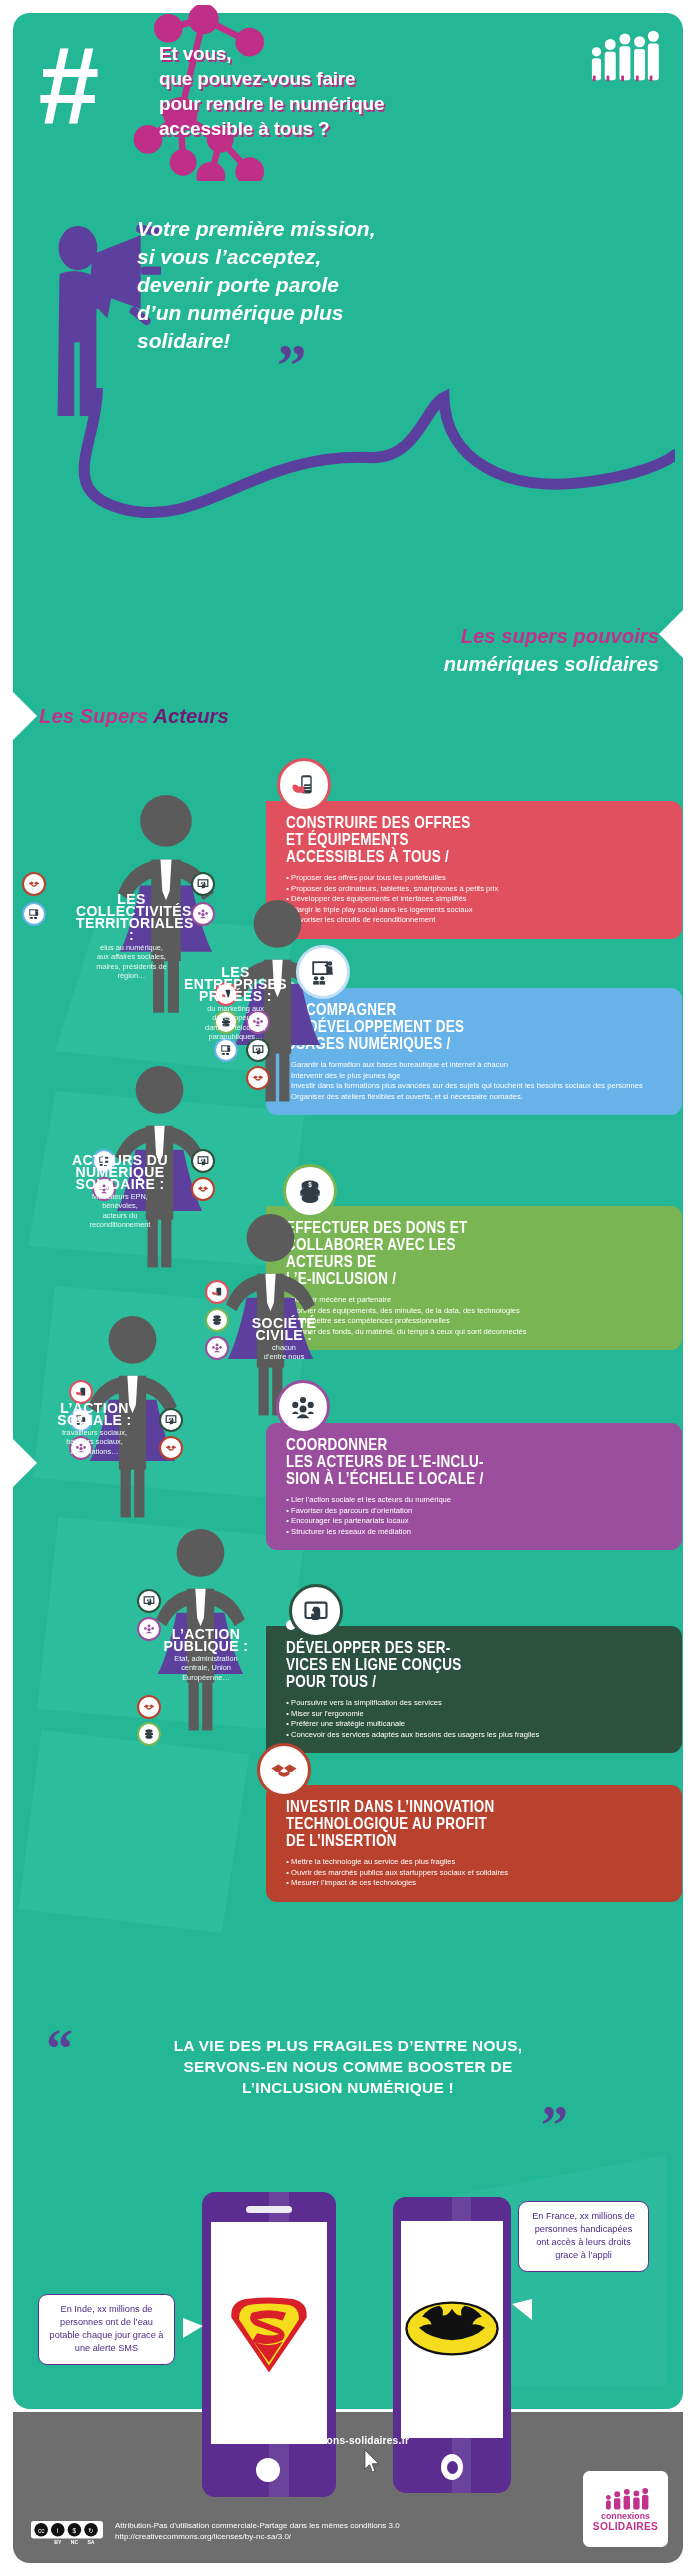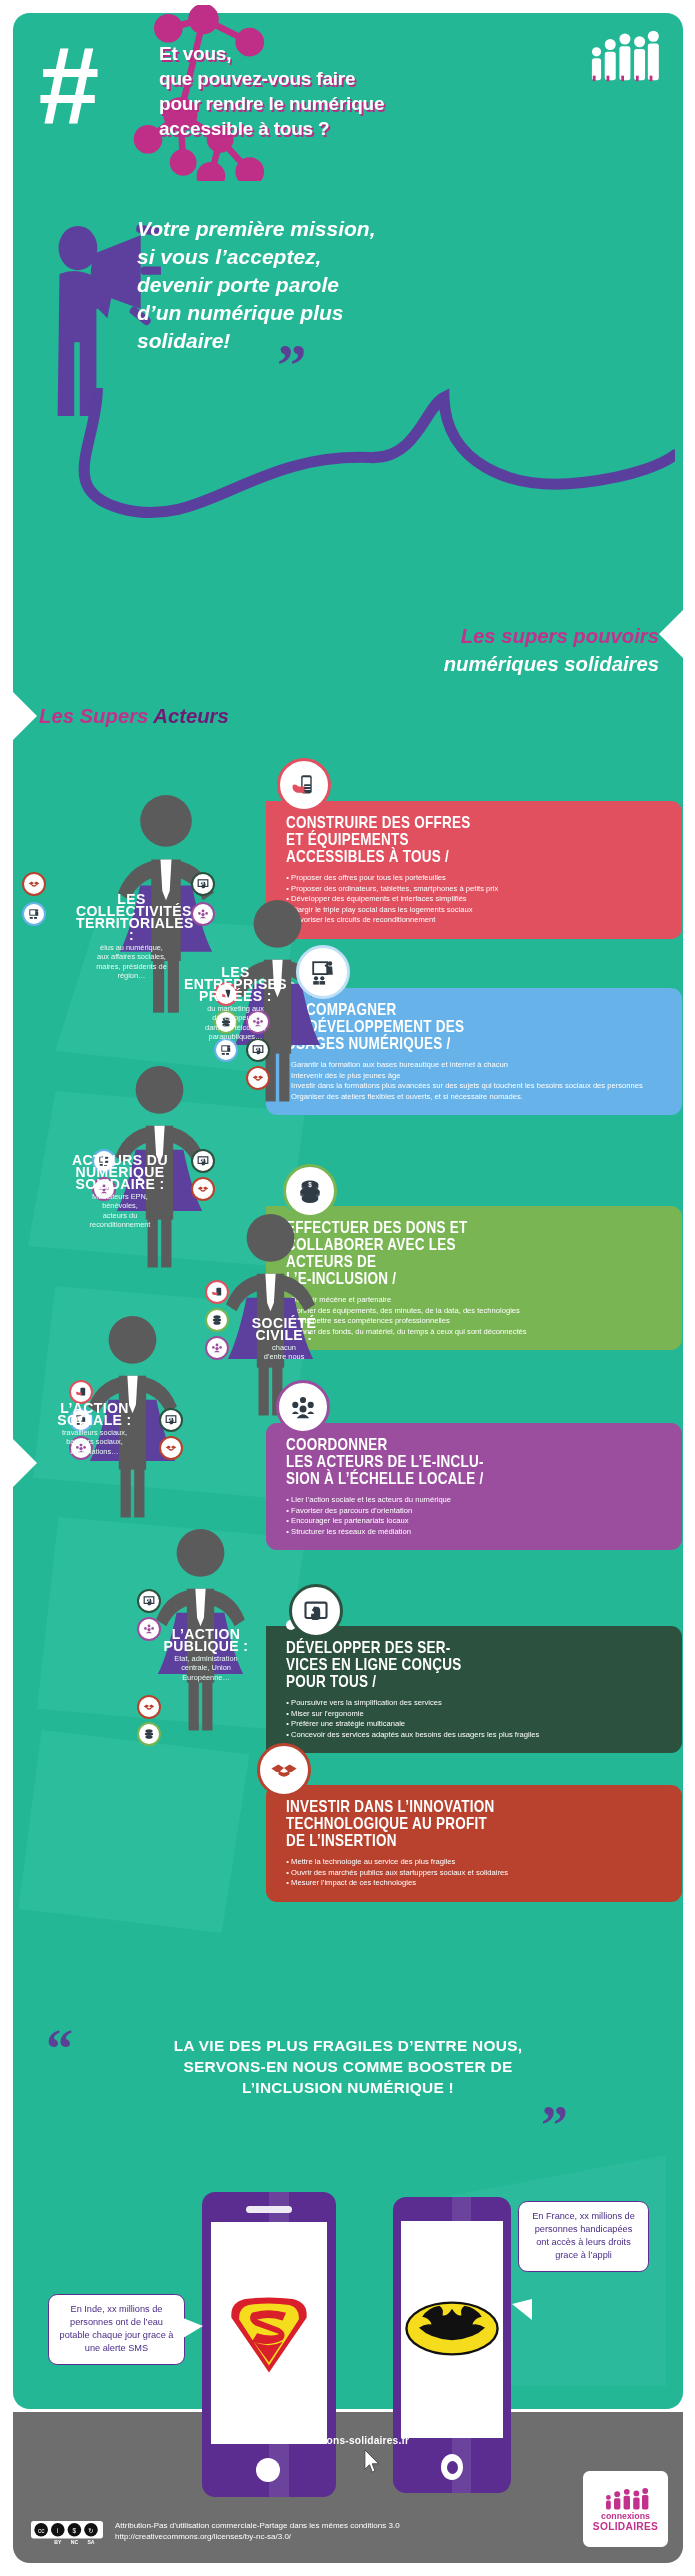--- a/index.html
+++ b/index.html
@@ -766,21 +766,21 @@
     <div class="screen" style="left:8.3px;top:24px;width:102px;height:217px;"></div>
     <div class="sheen" style="left:59px;top:0;width:18.5px;height:296px;"></div>
     <div class="home" style="left:48px;top:257px;width:22px;height:26px;border-radius:50%;"></div>
     <div style="position:absolute;left:54px;top:264px;width:11px;height:13px;border-radius:50%;background:#5b2d91;"></div>
     <svg viewBox="0 0 120 70" style="position:absolute;left:11px;top:104px;width:96px;height:55px;">
       <ellipse cx="60" cy="35" rx="58" ry="33" fill="#f5dd1e" stroke="#111" stroke-width="3"></ellipse>
       <path d="M60 10 q-6 10 -12 8 q2 -8 -4 -12 q-14 2 -22 14 q10 2 12 10 q-8 -2 -16 4 q14 14 42 16 q28 -2 42 -16 q-8 -6 -16 -4 q2 -8 12 -10 q-8 -12 -22 -14 q-6 4 -4 12 q-6 2 -12 -8 z" fill="#111111"></path>
     </svg>
   </div>
 
-  <div class="bubble" style="left:48px;top:2294px;width:137px;text-align:center;">En Inde, xx millions de personnes ont de l’eau potable chaque jour grace à une alerte SMS</div>
+  <div class="bubble" style="left:38px;top:2294px;width:137px;text-align:center;">En Inde, xx millions de personnes ont de l’eau potable chaque jour grace à une alerte SMS</div>
   <div style="position:absolute;left:183px;top:2318px;width:0;height:0;border-top:8.3px solid transparent;border-bottom:12px solid transparent;border-left:20.3px solid #ffffff;"></div>
 
   <div class="bubble" style="left:518px;top:2178px;width:131px;margin-top:23px;">En France, xx millions de personnes handicapées ont accès à leurs droits grace à l’appli</div>
   <div style="position:absolute;left:512px;top:2299px;width:0;height:0;border-top:5.5px solid transparent;border-bottom:16.6px solid transparent;border-right:20.3px solid #ffffff;"></div>
 
   <div class="site">connexions-solidaires.fr</div>
   <svg class="cursor" viewBox="0 0 20 26">
     <path d="M2 1 L2 22 L7 17 L10 25 L13 24 L10 16 L17 16 Z" fill="#ffffff" stroke="#444" stroke-width="1"></path>
   </svg>
 

